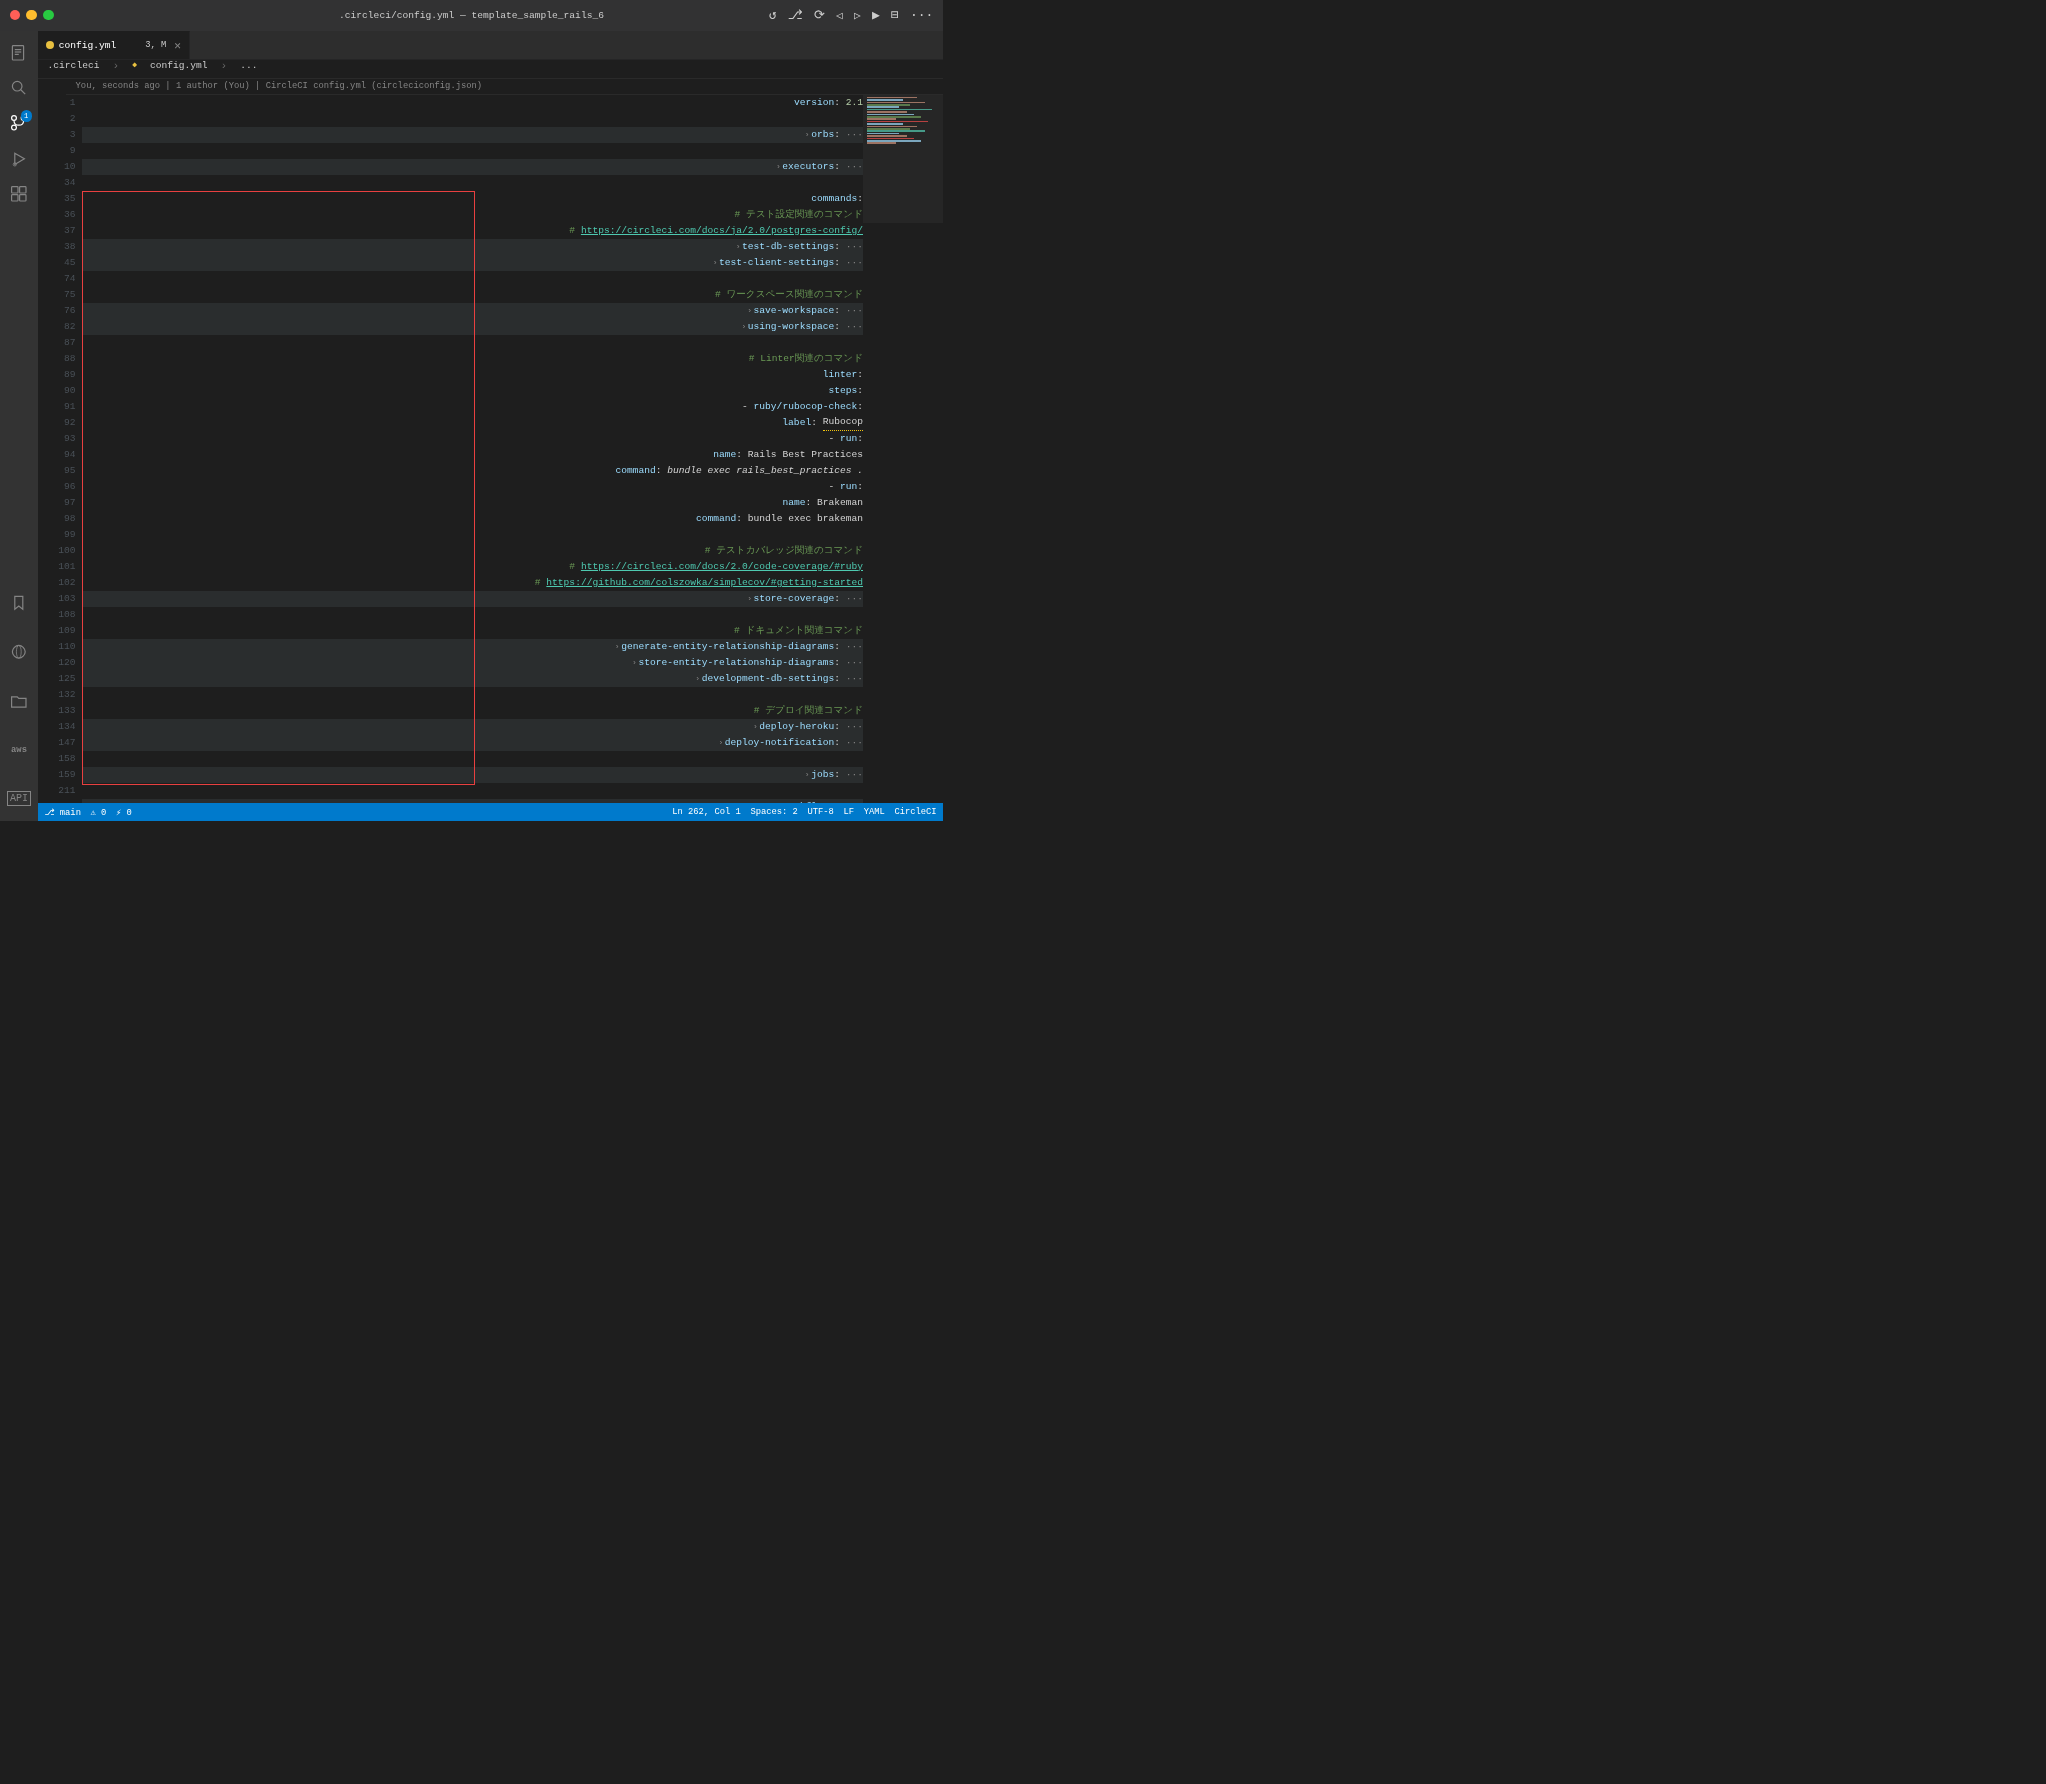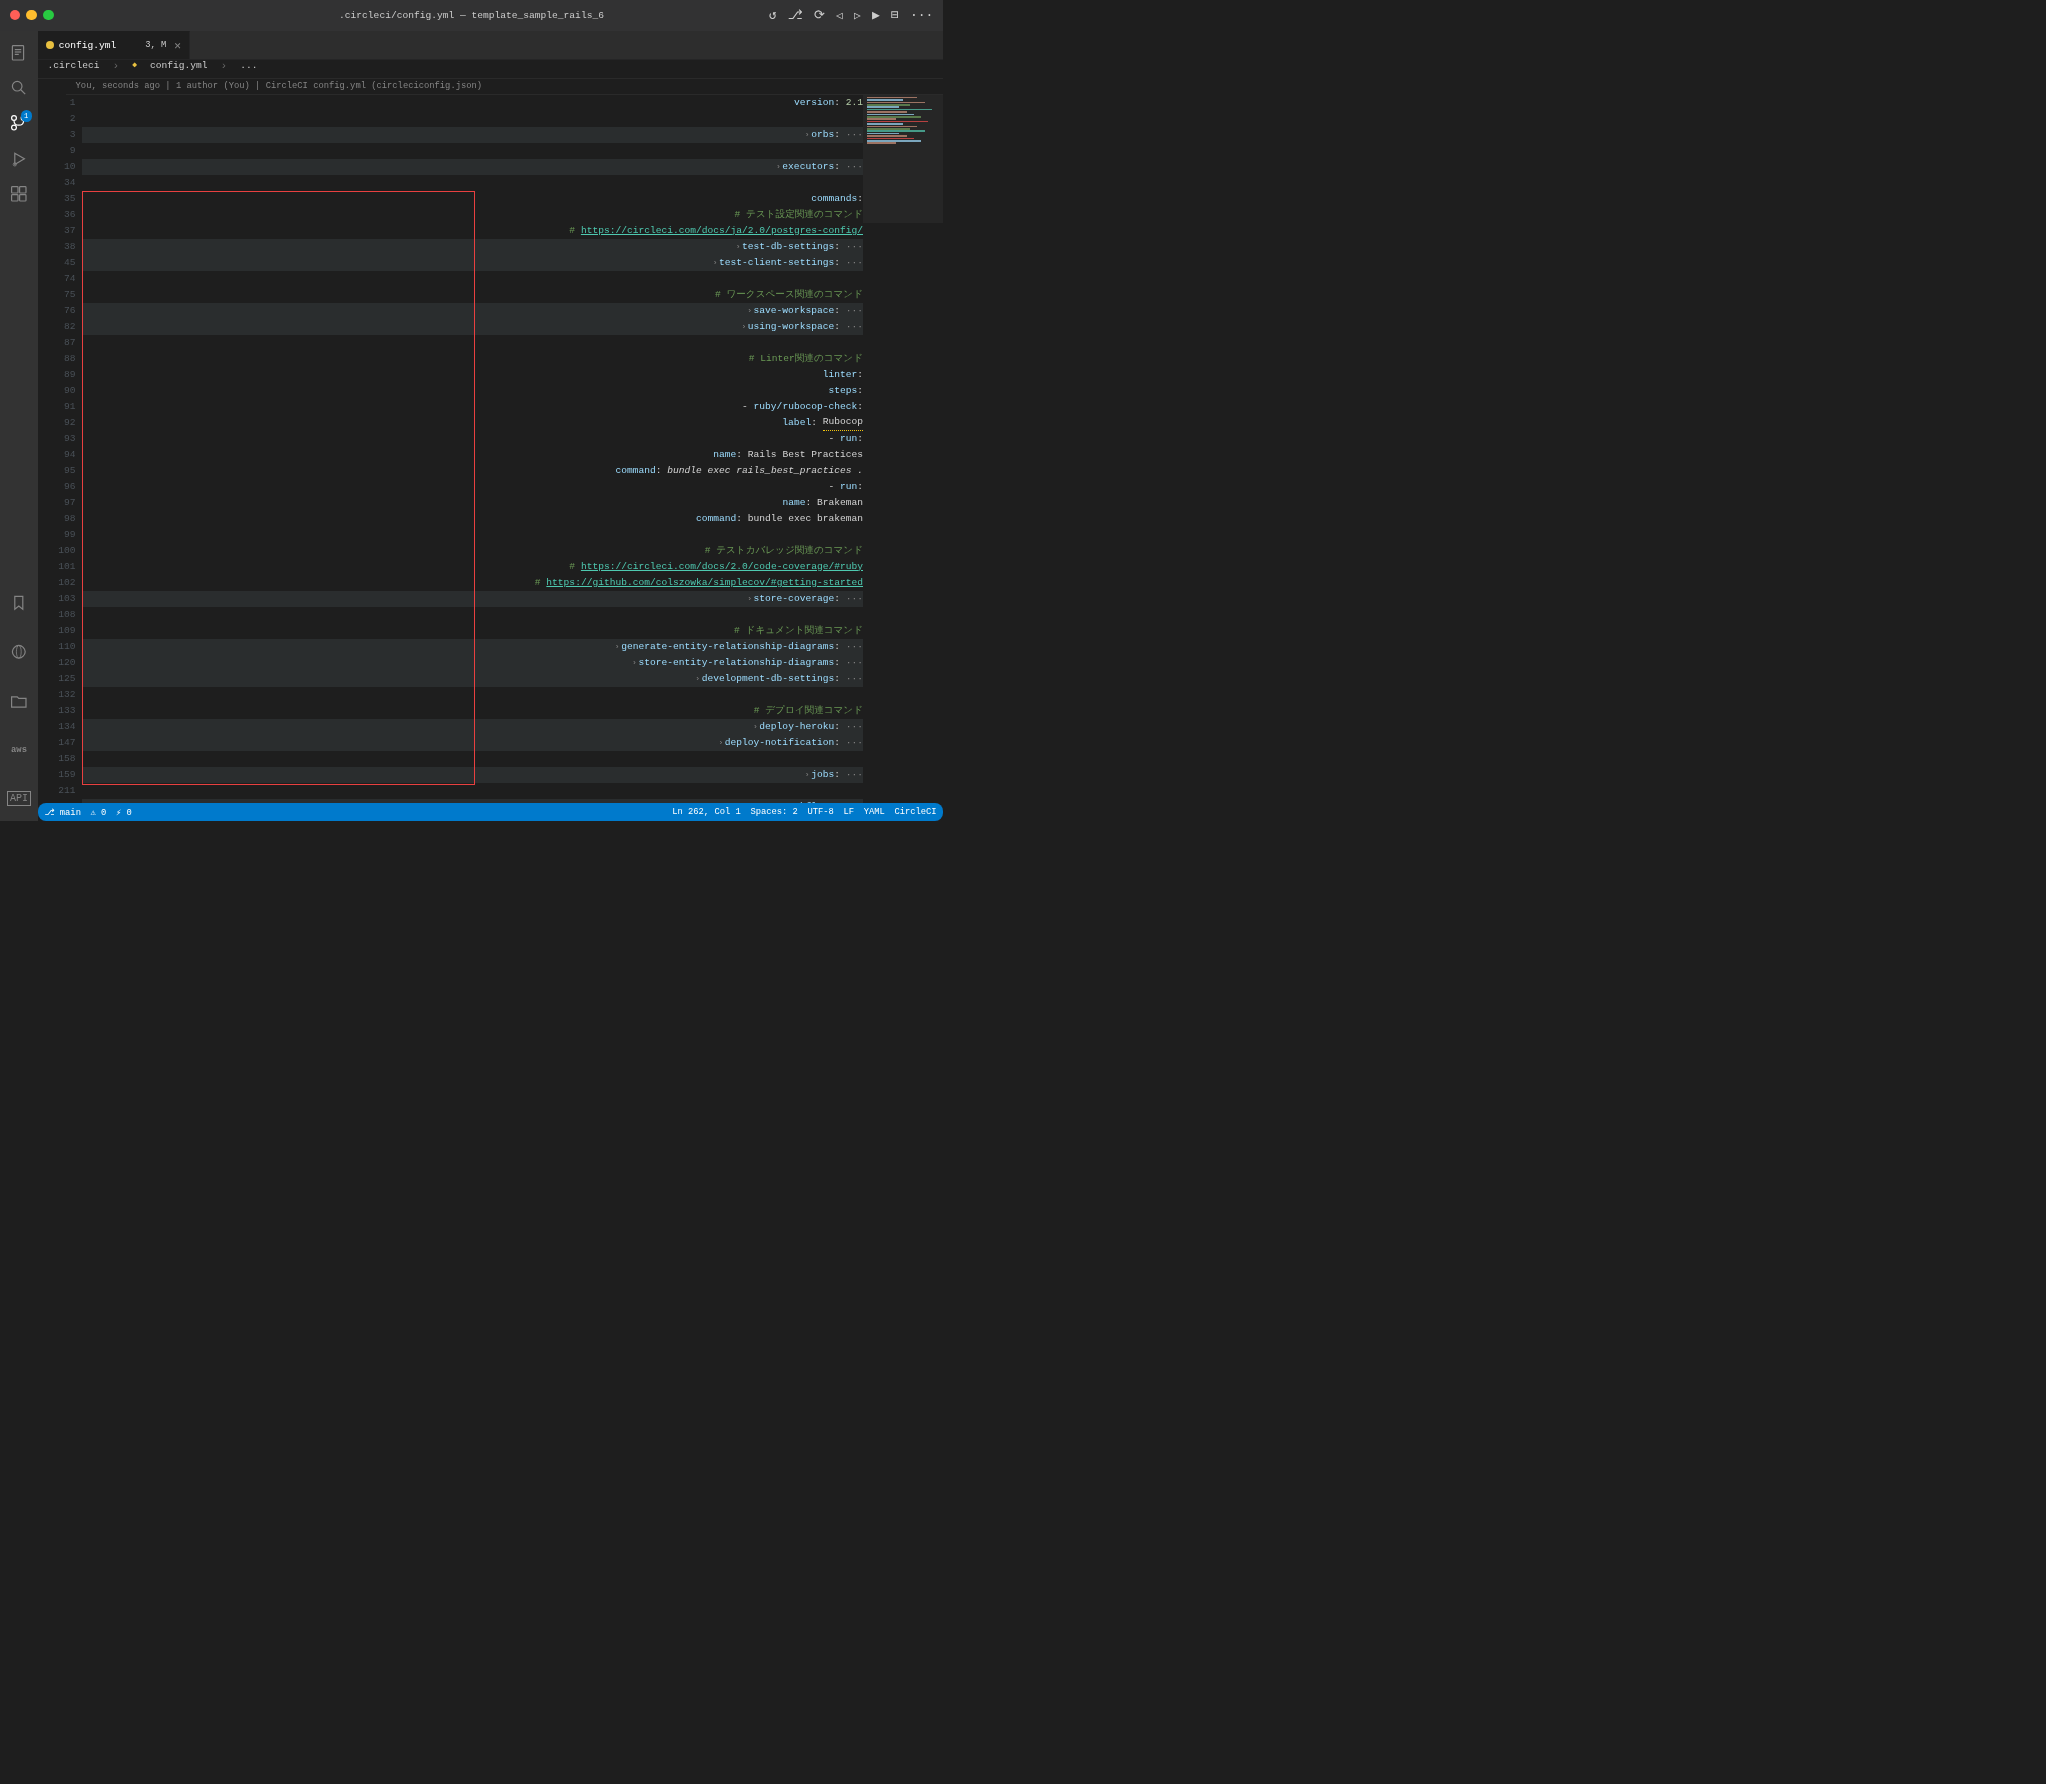--- a/index.html
+++ b/index.html
@@ -285,21 +285,20 @@
     .status-bar {
       height: 17.6px;
       background: #007acc;
       display: flex;
       align-items: center;
       font-size: 8.8px;
       color: white;
       padding: 0 6.4px;
       gap: 9.6px;
       flex-shrink: 0;
-      border-radius: 8px;
     }
     .status-right {
       margin-left: auto;
       display: flex;
       gap: 9.6px;
     }
   </style>
 </head>
 <body>
 

